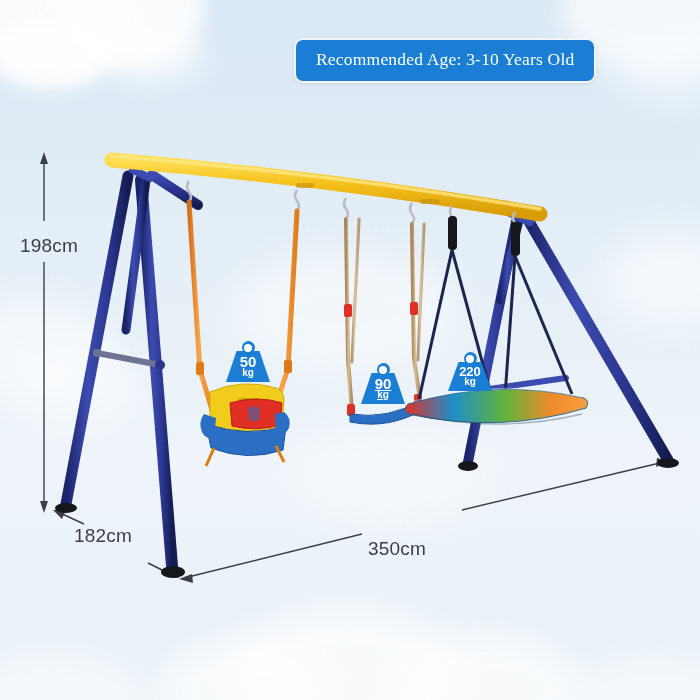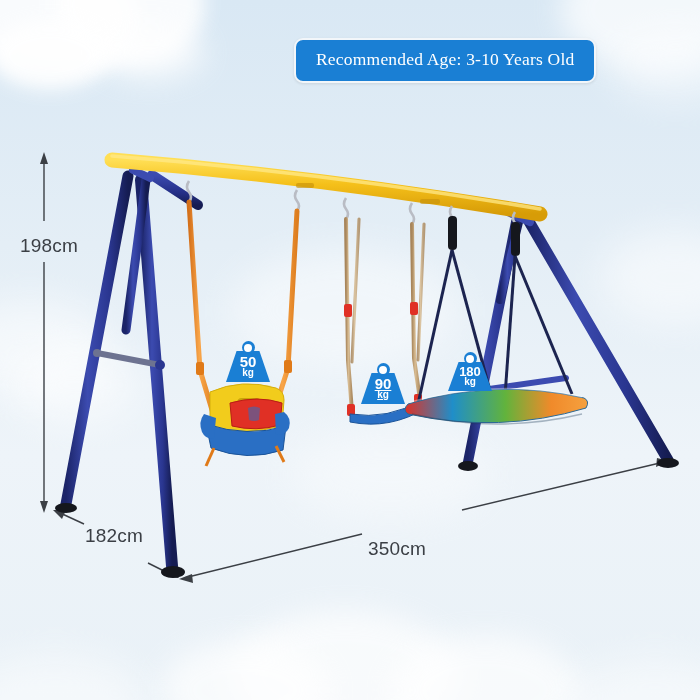--- a/index.html
+++ b/index.html
@@ -60,21 +60,21 @@
   }
 
   .dimlabel {
     position: absolute;
     color: #3b3f45;
     font-size: 19px;
     letter-spacing: 0.2px;
     white-space: nowrap;
   }
   #label-height { left: 20px; top: 235px; }
-  #label-depth  { left: 85px; top: 525px; }
+  #label-depth  { left: 74px; top: 525px; }
   #label-width  { left: 368px; top: 538px; text-align: center; }
 
   .wbadge {
     position: absolute;
     width: 44px;
     text-align: center;
     color: #ffffff;
     font-weight: bold;
     line-height: 1;
   }
@@ -317,21 +317,21 @@
     <div class="knob"></div>
     <div class="body">
       <span class="num">90</span>
       <span class="unit">kg</span>
     </div>
   </div>
 
   <div class="wbadge" id="w-180">
     <div class="knob"></div>
     <div class="body">
-      <span class="num small">180</span>
+      <span class="num small">220</span>
       <span class="unit">kg</span>
     </div>
   </div>
 
   <div class="dimlabel" id="label-height">198cm</div>
   <div class="dimlabel" id="label-depth">182cm</div>
   <div class="dimlabel" id="label-width">350cm</div>
 
   <div id="badge">Recommended Age: 3-10 Years Old</div>
 

